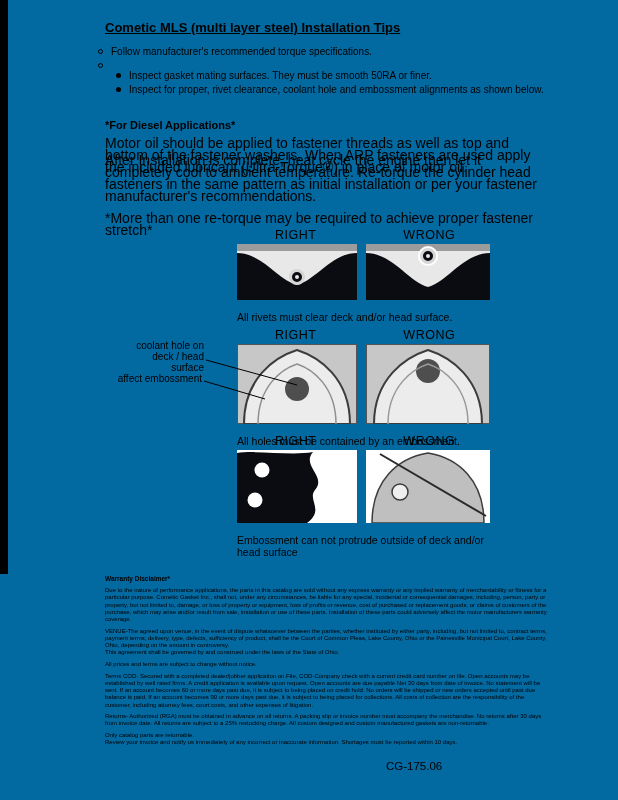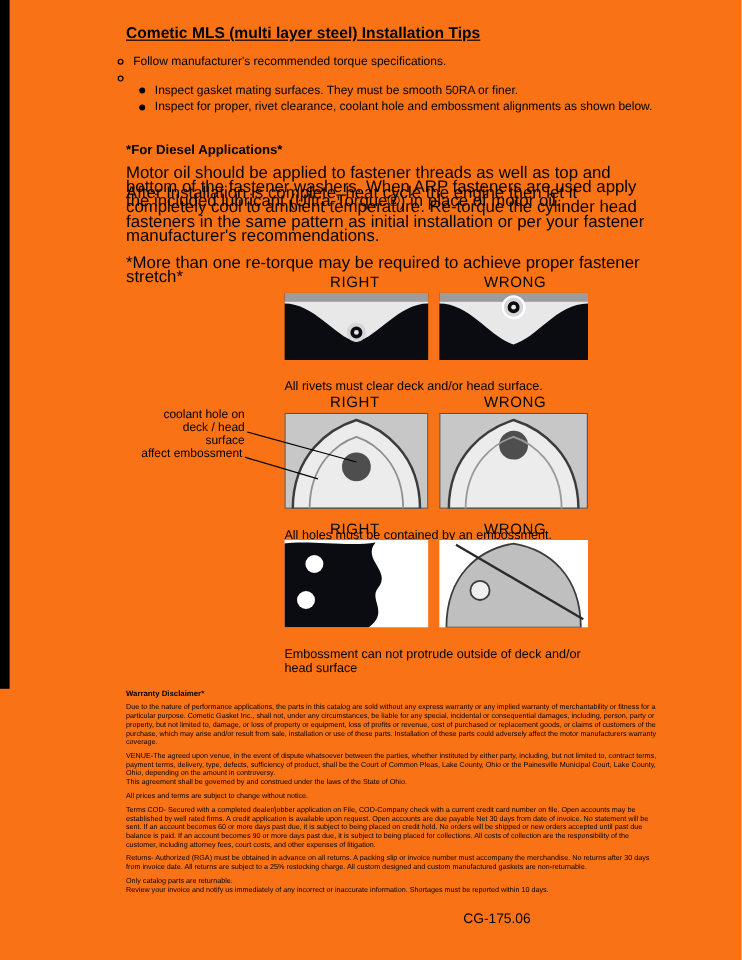--- a/index.html
+++ b/index.html
@@ -1,17 +1,17 @@
 <!DOCTYPE html>
 <html><head>
 <meta charset="utf-8">
 <style>
   * { margin:0; padding:0; box-sizing:border-box; }
   body { background:#ffffff; font-family:"Liberation Sans", sans-serif; }
-  .page { position:relative; width:618px; height:800px; background:#f97316; color:#000; overflow:hidden; }
+  .page { position:relative; width:618px; height:800px; background:#0369a1; color:#000; overflow:hidden; }
   .bleed { position:absolute; left:0; top:0; width:8px; height:574px; background:#000; }
   .title { position:absolute; left:105px; top:20px; font-size:13px; font-weight:bold; text-decoration:underline; }
   .tips { position:absolute; left:98px; top:45px; width:460px; font-size:10px; line-height:13px; }
   .tip { display:flex; gap:8px; margin-bottom:1px; }
   .tip.sub { margin-left:18px; }
   .dot { width:5px; height:5px; border-radius:50%; margin-top:4px; flex:0 0 auto; }
   .dot.hollow { border:1px solid #000; }
   .dot.filled { background:#000; }
   .diesel-h { position:absolute; left:105px; top:119px; font-size:11px; font-weight:bold; }
   .para { position:absolute; left:105px; width:445px; font-size:14px; line-height:12px; }
@@ -20,21 +20,21 @@
   .note { top:212px; }
   .fig { position:absolute; left:237px; width:253px; }
   .fig1 { top:228px; }
   .fig2 { top:328px; }
   .fig3 { top:434px; }
   .fig-labels { display:flex; gap:14px; font-size:12.5px; letter-spacing:0.5px; }
   .fig-labels span { display:block; text-align:center; }
   .lab-l { width:120px; }
   .lab-r { width:124px; }
   .fig-panels { display:flex; gap:9px; margin-top:2px; }
-  .fig-caption { margin-top:16px; font-size:10.5px; line-height:12px; width:250px; }
+  .fig-caption { margin-top:11px; font-size:10.5px; line-height:12px; width:250px; }
   .callout { position:absolute; font-size:10px; line-height:11px; text-align:right; }
   .co1 { left:118px; top:340px; width:86px; }
   .co2 { left:100px; top:373px; width:102px; }
   .leaders { position:absolute; left:203px; top:350px; }
   .legal { position:absolute; left:105px; top:575px; width:445px; font-size:6px; line-height:7.2px; }
   .legal-h { font-size:6.5px; font-weight:bold; margin-bottom:5px; }
   .legal p { margin:0 0 4.5px; white-space:pre-line; }
   .footer { position:absolute; left:386px; top:760px; font-size:11.5px; }
 </style>
 </head>

